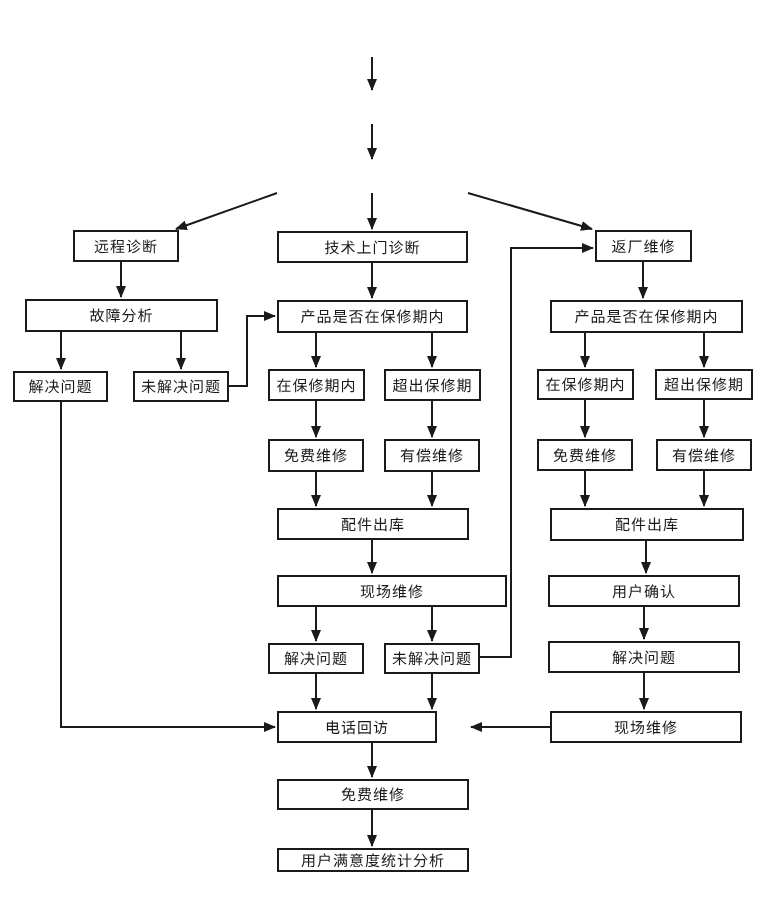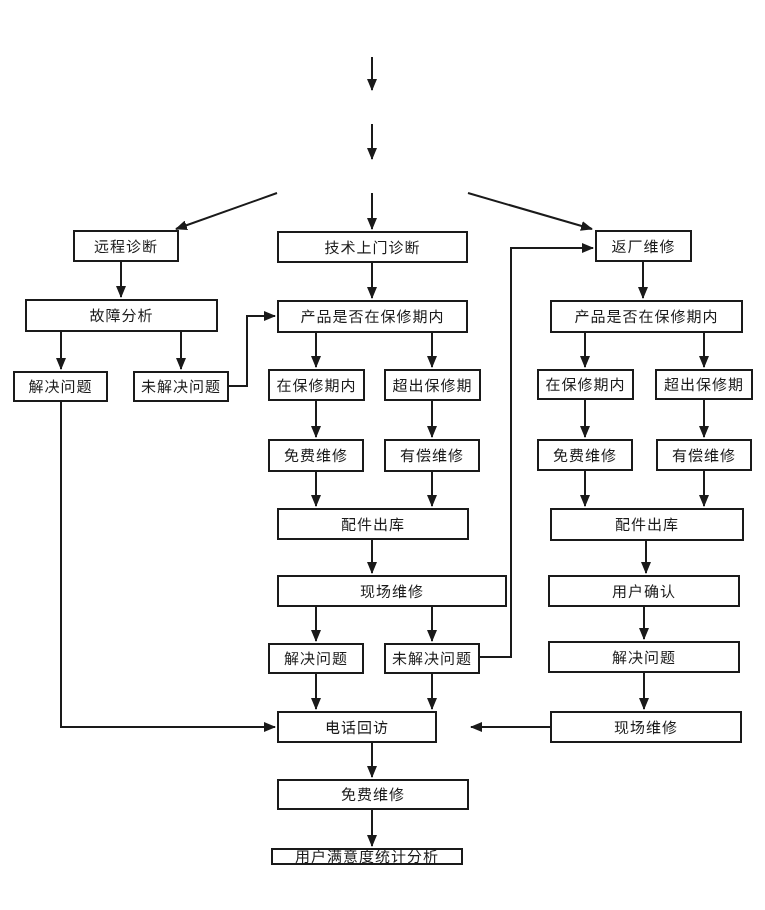--- a/index.html
+++ b/index.html
@@ -109,15 +109,15 @@
   <div class="node" style="left:548px;top:575px;width:192px;height:32px">用户确认</div>
 
   <div class="node" style="left:268px;top:643px;width:96px;height:31px">解决问题</div>
   <div class="node" style="left:384px;top:643px;width:96px;height:31px">未解决问题</div>
   <div class="node" style="left:548px;top:641px;width:192px;height:32px">解决问题</div>
 
   <div class="node" style="left:277px;top:711px;width:160px;height:32px">电话回访</div>
   <div class="node" style="left:550px;top:711px;width:192px;height:32px">现场维修</div>
 
   <div class="node" style="left:277px;top:779px;width:192px;height:31px">免费维修</div>
-  <div class="node" style="left:271px;top:848px;width:192px;height:17px">用户满意度统计分析</div>
+  <div class="node" style="left:277px;top:848px;width:192px;height:24px">用户满意度统计分析</div>
 
 </div>
 
 </body></html>

